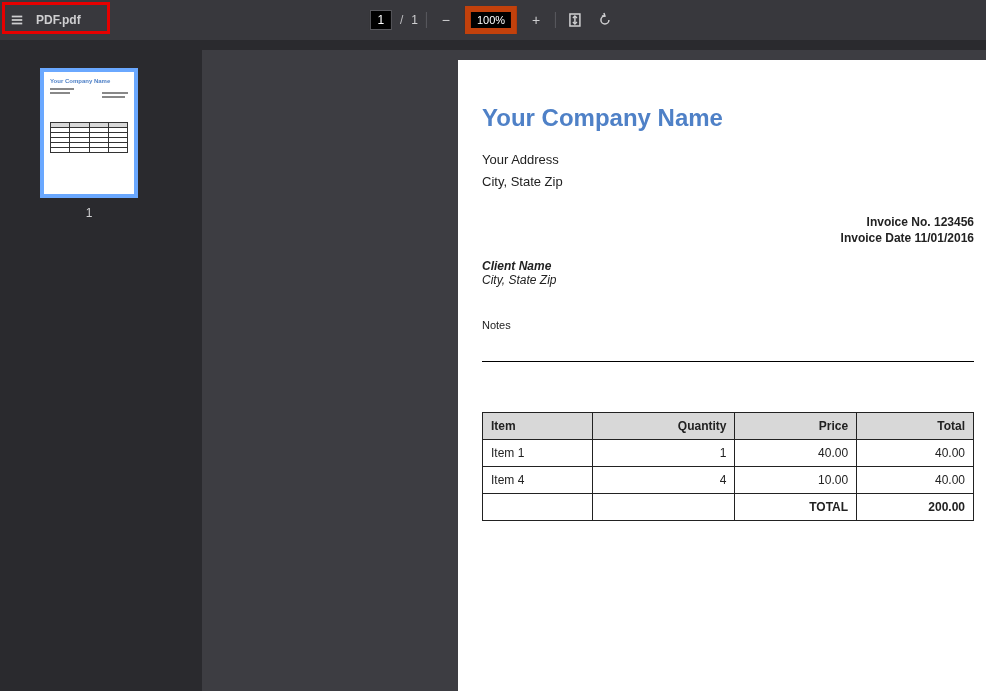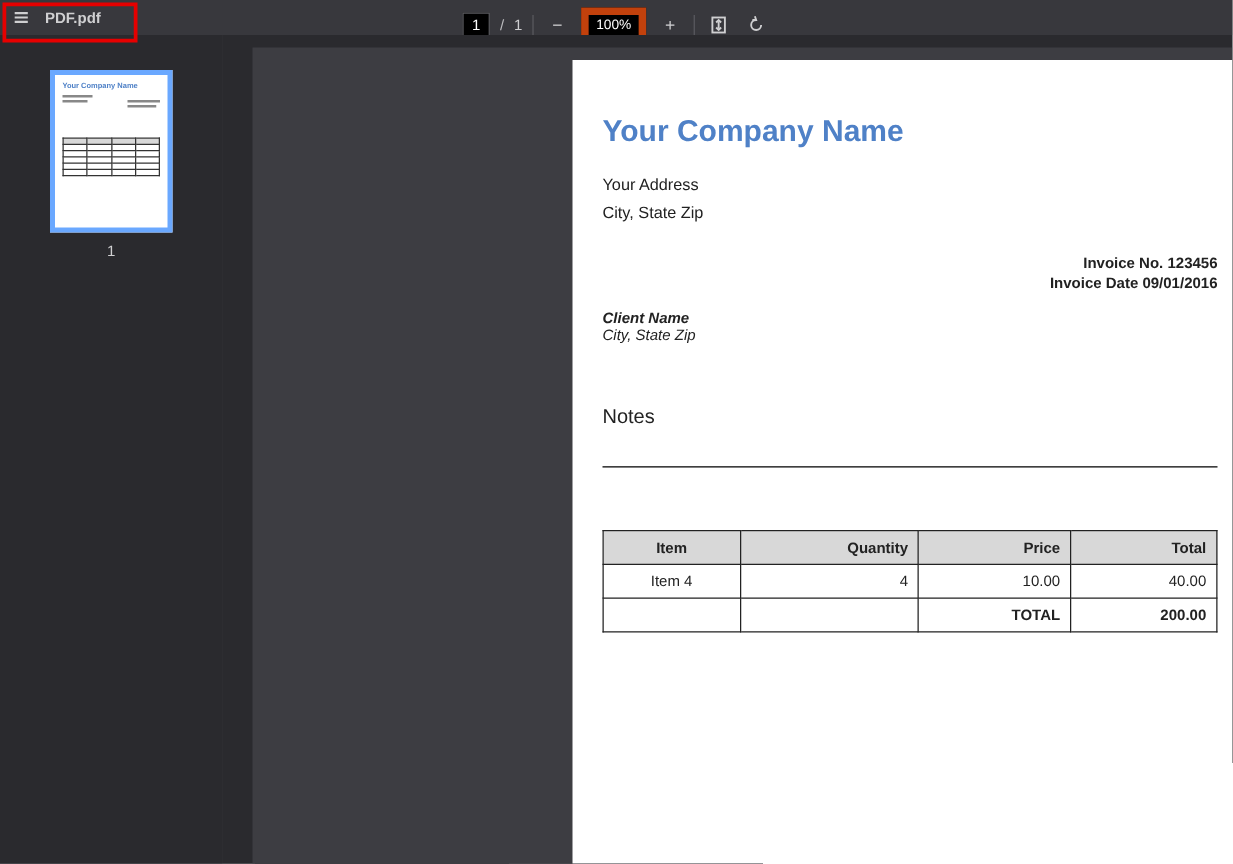--- a/index.html
+++ b/index.html
@@ -1,21 +1,21 @@
 <!DOCTYPE html>
 <html><head>
 <meta charset="utf-8">
 <style>
   * { box-sizing: border-box; margin: 0; padding: 0; }
   html, body { height: 100%; font-family: Arial, Helvetica, sans-serif; }
   body { width: 986px; height: 691px; overflow: hidden; background: #38383d; display: flex; flex-direction: column; }
 
   
   .topbar {
-    height: 28px;
+    height: 40px;
     background: #38383d;
     display: flex;
     align-items: center;
     color: #cfcfd1;
     font-size: 12px;
     position: relative;
   }
   .left-group {
     display: flex;
     align-items: center;
@@ -146,38 +146,38 @@
   .addr { font-size: 13px; line-height: 1.5; margin-bottom: 2px; }
   .inv-meta {
     margin-top: 24px;
     text-align: right;
     font-size: 12px;
     font-weight: 700;
   }
   .inv-meta div { margin-bottom: 2px; }
   .client-block { margin-top: 14px; font-size: 12px; font-style: italic; }
   .client-block .cname { font-weight: 700; }
-  .notes-label { margin-top: 50px; font-size: 16px; }
+  .notes-label { margin-top: 32px; font-size: 11px; }
   .notes-rule { border: none; border-top: 1.5px solid #000; margin-top: 30px; }
 
   table.invoice {
     width: 100%;
     border-collapse: collapse;
     margin-top: 50px;
     font-size: 12px;
   }
   table.invoice th, table.invoice td {
     border: 1.5px solid #222;
     padding: 6px 8px;
   }
   table.invoice th {
     background: #d8d8d8;
     font-weight: 700;
   }
-  table.invoice th:nth-child(1), table.invoice td:nth-child(1) { text-align: center; }
+  table.invoice th:nth-child(1), table.invoice td:nth-child(1) { text-align: left; }
   table.invoice th:nth-child(2), table.invoice td:nth-child(2),
   table.invoice th:nth-child(3), table.invoice td:nth-child(3),
   table.invoice th:nth-child(4), table.invoice td:nth-child(4) { text-align: right; }
   table.invoice tfoot td { font-weight: 700; }
 </style>
 </head>
 <body>
 
 <div class="topbar">
   <div class="highlight-box"></div>
@@ -285,21 +285,21 @@
     <div class="page">
       <div class="company">Your Company Name</div>
       <div class="addr">Your Address</div>
       <div class="addr">City, State Zip</div>
 
       <div class="inv-meta">
         <div>
           <span>Invoice No. </span><span>123456</span>
         </div>
         <div>
-          <span>Invoice Date </span><span>09/01/2016</span>
+          <span>Invoice Date </span><span>11/01/2016</span>
         </div>
       </div>
 
       <div class="client-block">
         <div class="cname">Client Name</div>
         <div>City, State Zip</div>
       </div>
 
       <div class="notes-label">Notes</div>
       <hr class="notes-rule">
@@ -307,20 +307,26 @@
       <table class="invoice">
         <thead>
           <tr>
             <th>Item</th>
             <th>Quantity</th>
             <th>Price</th>
             <th>Total</th>
           </tr>
         </thead>
         <tbody>
+          <tr>
+            <td>Item 1</td>
+            <td>1</td>
+            <td>40.00</td>
+            <td>40.00</td>
+          </tr>
           <tr>
             <td>Item 4</td>
             <td>4</td>
             <td>10.00</td>
             <td>40.00</td>
           </tr>
         </tbody>
         <tfoot>
           <tr>
             <td></td>

